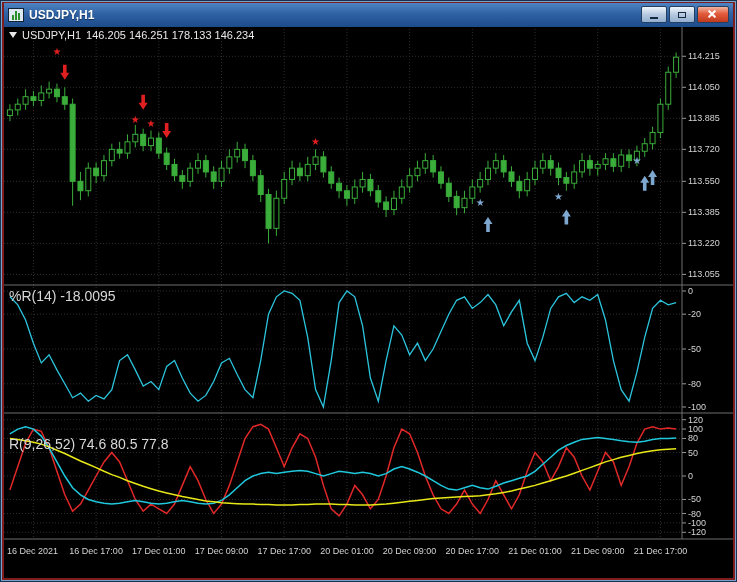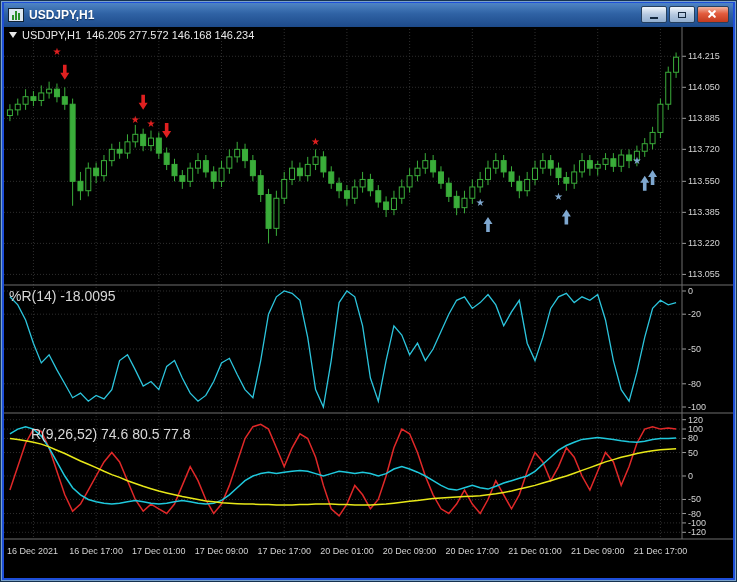--- a/index.html
+++ b/index.html
@@ -1,16 +1,16 @@
 <!DOCTYPE html>
 <html><head>
 <meta charset="utf-8">
 <style>
   html,body{margin:0;padding:0;background:#c8d4e2;font-family:"Liberation Sans",sans-serif;}
-  .window{position:relative;width:737px;height:582px;background:#1d4ed8;border:1px solid #16324f;
+  .window{position:relative;width:737px;height:582px;background:#7f1d1d;border:1px solid #16324f;
           box-shadow:inset 0 0 0 1px #7aa2cc;box-sizing:border-box;}
   .titlebar{position:absolute;top:2px;left:3px;right:3px;height:24px;
             background:linear-gradient(180deg,#4e84c4 0%,#2f62a4 45%,#1d4a8a 100%);
             display:flex;align-items:center;color:#fff;}
   .win-icon{width:16px;height:14px;margin:0 5px 0 4px;background:#dfe9f2;border:1px solid #123;
             display:flex;align-items:flex-end;justify-content:center;gap:1px;padding:1px;box-sizing:border-box;}
   .win-icon i{display:block;width:2px;background:#2a8f2a;}
   .title-text{font-size:12px;font-weight:bold;text-shadow:0 1px 1px #10305a;}
   .win-buttons{position:absolute;top:3px;right:4px;display:flex;gap:2px;}
   .wbtn{width:24px;height:15px;border:1px solid #243f5e;border-radius:2px;position:relative;
@@ -23,21 +23,21 @@
   .g-x1{transform:rotate(45deg);} .g-x2{transform:rotate(-45deg);}
   .client{position:absolute;top:26px;left:3px;right:3px;bottom:3px;background:#000;overflow:hidden;}
   .client svg{position:absolute;left:0;top:0;}
   svg text{font-family:"Liberation Sans",sans-serif;}
   .ohlc-line{position:absolute;top:2px;left:5px;display:flex;align-items:center;gap:5px;
              font-size:11px;color:#eaeaea;white-space:nowrap;}
   .tri-down{width:0;height:0;border-left:4px solid transparent;border-right:4px solid transparent;
             border-top:6px solid #e8e8e8;}
   .panel-label{position:absolute;left:5px;font-size:14px;color:#d8d8d8;white-space:nowrap;}
   .panel-label.wpr{top:261px;}
-  .panel-label.r3{top:399px;margin-left:22px;}
+  .panel-label.r3{top:409px;}
 </style>
 </head>
 <body>
 
 <div class="window">
   <div class="titlebar">
     <span class="win-icon">
       <i style="height:5px"></i>
         <i style="height:9px"></i>
         <i style="height:7px"></i>
@@ -339,19 +339,19 @@
         <path d="M648.5697674418604,143.04477611940263 l-4.5,7 h2.7 v8 h3.6 v-8 h2.7 z" fill="#7fa8d0"></path>
         <polyline points="5.9,269.8 13.8,277.9 21.6,293.0 29.4,316.2 37.3,335.9 45.1,327.8 52.9,342.9 60.8,356.8 68.6,370.7 76.5,366.1 84.3,374.2 92.1,368.4 100.0,371.9 107.8,362.6 115.6,333.6 123.5,327.8 131.3,342.9 139.2,359.1 147.0,354.5 154.8,362.6 162.7,339.4 170.5,333.6 178.3,351.0 186.2,366.1 194.0,374.2 201.8,368.4 209.7,354.5 217.5,335.9 225.4,331.3 233.2,347.5 241.0,362.6 248.9,370.7 256.7,333.6 264.5,287.2 272.4,269.8 280.2,264.0 288.1,266.3 295.9,273.3 303.7,310.4 311.6,362.6 319.4,380.0 327.2,333.6 335.1,275.6 342.9,264.0 350.8,269.8 358.6,298.8 366.4,351.0 374.3,374.2 382.1,333.6 389.9,298.8 397.8,308.1 405.6,327.8 413.5,316.2 421.3,333.6 429.1,322.0 437.0,304.6 444.8,287.2 452.6,273.3 460.5,269.8 468.3,281.4 476.2,275.6 484.0,267.5 491.8,277.9 499.7,298.8 507.5,284.9 515.3,273.3 523.2,316.2 531.0,333.6 538.8,310.4 546.7,281.4 554.5,269.8 562.4,266.3 570.2,275.6 578.0,269.8 585.9,273.3 593.7,267.5 601.5,293.0 609.4,333.6 617.2,362.6 625.1,374.2 632.9,345.2 640.7,310.4 648.6,281.4 656.4,273.3 664.2,277.9 672.1,275.6" fill="none" stroke="#2cc5dd" stroke-width="1.3"></polyline>
         <polyline points="5.9,463.1 13.8,439.6 21.6,416.2 29.4,402.1 37.3,404.4 45.1,420.8 52.9,444.3 60.8,467.8 68.6,484.2 76.5,477.1 84.3,463.1 92.1,449.0 100.0,434.9 107.8,425.5 115.6,434.9 123.5,453.7 131.3,472.5 139.2,484.2 147.0,477.1 154.8,481.8 162.7,486.5 170.5,477.1 178.3,458.4 186.2,439.6 194.0,453.7 201.8,472.5 209.7,486.5 217.5,477.1 225.4,458.4 233.2,434.9 241.0,411.5 248.9,399.7 256.7,397.4 264.5,402.1 272.4,420.8 280.2,439.6 288.1,420.8 295.9,406.8 303.7,411.5 311.6,430.2 319.4,458.4 327.2,481.8 335.1,488.9 342.9,477.1 350.8,458.4 358.6,467.8 366.4,481.8 374.3,472.5 382.1,449.0 389.9,420.8 397.8,402.1 405.6,406.8 413.5,425.5 421.3,449.0 429.1,467.8 437.0,481.8 444.8,486.5 452.6,477.1 460.5,463.1 468.3,477.1 476.2,486.5 484.0,472.5 491.8,453.7 499.7,467.8 507.5,481.8 515.3,467.8 523.2,444.3 531.0,425.5 538.8,434.9 546.7,453.7 554.5,439.6 562.4,420.8 570.2,430.2 578.0,449.0 585.9,463.1 593.7,444.3 601.5,425.5 609.4,434.9 617.2,458.4 625.1,439.6 632.9,416.2 640.7,402.1 648.6,399.7 656.4,402.1 664.2,401.1 672.1,402.1" fill="none" stroke="#e02828" stroke-width="1.5"></polyline>
         <polyline points="5.9,406.8 13.8,402.1 21.6,399.7 29.4,402.1 37.3,409.1 45.1,420.8 52.9,434.9 60.8,449.0 68.6,460.7 76.5,467.8 84.3,472.5 92.1,474.8 100.0,476.2 107.8,477.1 115.6,476.2 123.5,474.8 131.3,473.4 139.2,474.8 147.0,476.2 154.8,477.1 162.7,476.2 170.5,474.8 178.3,473.4 186.2,474.8 194.0,476.2 201.8,477.1 209.7,476.2 217.5,473.4 225.4,467.8 233.2,460.7 241.0,453.7 248.9,449.0 256.7,446.6 264.5,445.2 272.4,446.6 280.2,445.2 288.1,444.3 295.9,443.4 303.7,444.3 311.6,446.6 319.4,449.0 327.2,446.6 335.1,444.3 342.9,445.2 350.8,446.6 358.6,445.2 366.4,446.6 374.3,449.0 382.1,446.6 389.9,442.0 397.8,439.6 405.6,442.0 413.5,445.2 421.3,449.0 429.1,453.7 437.0,458.4 444.8,462.1 452.6,463.1 460.5,460.7 468.3,458.4 476.2,460.7 484.0,462.1 491.8,459.3 499.7,456.0 507.5,453.7 515.3,451.3 523.2,449.0 531.0,444.3 538.8,437.3 546.7,430.2 554.5,423.2 562.4,418.5 570.2,415.2 578.0,412.4 585.9,411.5 593.7,410.5 601.5,411.5 609.4,412.4 617.2,413.8 625.1,414.7 632.9,415.2 640.7,414.3 648.6,412.4 656.4,411.5 664.2,411.5 672.1,411.0" fill="none" stroke="#1fc8dc" stroke-width="1.5"></polyline>
         <polyline points="5.9,411.5 13.8,412.4 21.6,413.8 29.4,415.2 37.3,417.1 45.1,419.9 52.9,423.2 60.8,426.5 68.6,430.2 76.5,434.0 84.3,437.3 92.1,440.6 100.0,444.3 107.8,447.6 115.6,450.4 123.5,453.7 131.3,456.5 139.2,459.3 147.0,461.7 154.8,464.0 162.7,465.9 170.5,467.8 178.3,469.6 186.2,471.0 194.0,472.5 201.8,473.9 209.7,474.8 217.5,475.7 225.4,476.2 233.2,476.7 241.0,477.1 248.9,477.1 256.7,477.6 264.5,477.6 272.4,478.1 280.2,478.1 288.1,478.1 295.9,477.6 303.7,477.6 311.6,477.1 319.4,477.1 327.2,477.1 335.1,477.6 342.9,477.6 350.8,478.1 358.6,478.1 366.4,478.1 374.3,477.6 382.1,477.1 389.9,476.2 397.8,475.3 405.6,474.3 413.5,473.4 421.3,472.5 429.1,471.5 437.0,471.0 444.8,470.6 452.6,470.1 460.5,469.6 468.3,469.2 476.2,468.7 484.0,467.8 491.8,466.8 499.7,465.4 507.5,464.0 515.3,462.1 523.2,460.3 531.0,458.4 538.8,456.0 546.7,453.7 554.5,451.3 562.4,449.0 570.2,446.2 578.0,443.4 585.9,440.6 593.7,437.7 601.5,434.9 609.4,432.6 617.2,430.2 625.1,428.4 632.9,426.5 640.7,425.1 648.6,423.7 656.4,422.7 664.2,422.3 672.1,421.8" fill="none" stroke="#e8e818" stroke-width="1.5"></polyline>
       </svg>
 
     <div class="ohlc-line">
       <span class="tri-down"></span>
       <span>USDJPY,H1</span>
-      <span>146.205 277.572 146.168 146.234</span>
+      <span>146.205 146.251 178.133 146.234</span>
     </div>
 
     <div class="panel-label wpr">%R(14) -18.0095</div>
     <div class="panel-label r3">R(9,26,52) 74.6 80.5 77.8</div>
   </div>
 </div>
 
 </body></html>

